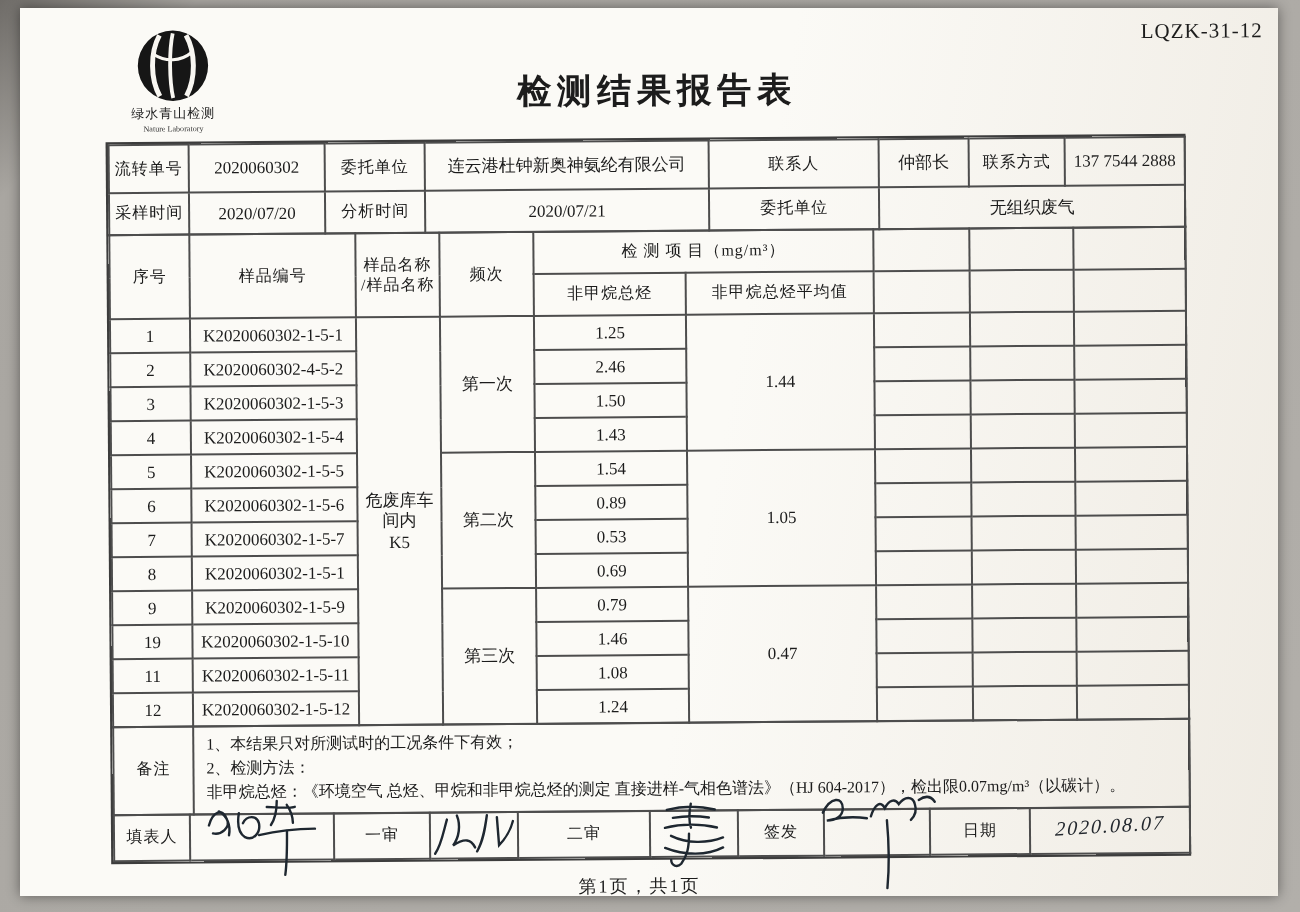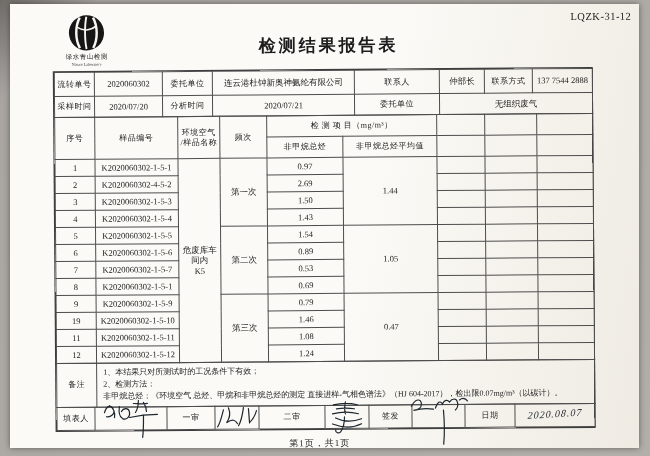--- a/index.html
+++ b/index.html
@@ -117,21 +117,21 @@
             <col style="width:94px">
             <col style="width:48px">
             <col style="width:52px">
             <col style="width:56px">
         </colgroup>
         <tbody>
             <tr class="hdr">
           <td rowspan="2" class="lbl">序号</td>
           <td rowspan="2" class="lbl">样品编号</td>
           <td rowspan="2" class="lbl">
-            <div>环境空气</div>
+            <div>样品名称</div>
             <div>/样品名称</div>
           </td>
           <td rowspan="2" class="lbl">频次</td>
           <td colspan="2" class="lbl">检 测 项 目（mg/m³）</td>
           <td></td>
           <td></td>
           <td></td>
         </tr>
         <tr class="hdr">
           <td class="lbl">非甲烷总烃</td>
@@ -142,30 +142,30 @@
         </tr>
 
         <tr class="d">
           <td class="num">1</td>
           <td>K2020060302-1-5-1</td>
           <td rowspan="12">
             <div>危废库车间内</div>
             <div>K5</div>
           </td>
           <td rowspan="4">第一次</td>
-          <td class="num">0.97</td>
+          <td class="num">1.25</td>
           <td rowspan="4" class="num">1.44</td>
           <td></td>
               <td></td>
               <td></td>
         </tr>
         <tr class="d">
           <td class="num">2</td>
           <td>K2020060302-4-5-2</td>
-          <td class="num">2.69</td>
+          <td class="num">2.46</td>
           <td></td>
               <td></td>
               <td></td>
         </tr>
         <tr class="d">
           <td class="num">3</td>
           <td>K2020060302-1-5-3</td>
           <td class="num">1.50</td>
           <td></td>
               <td></td>

